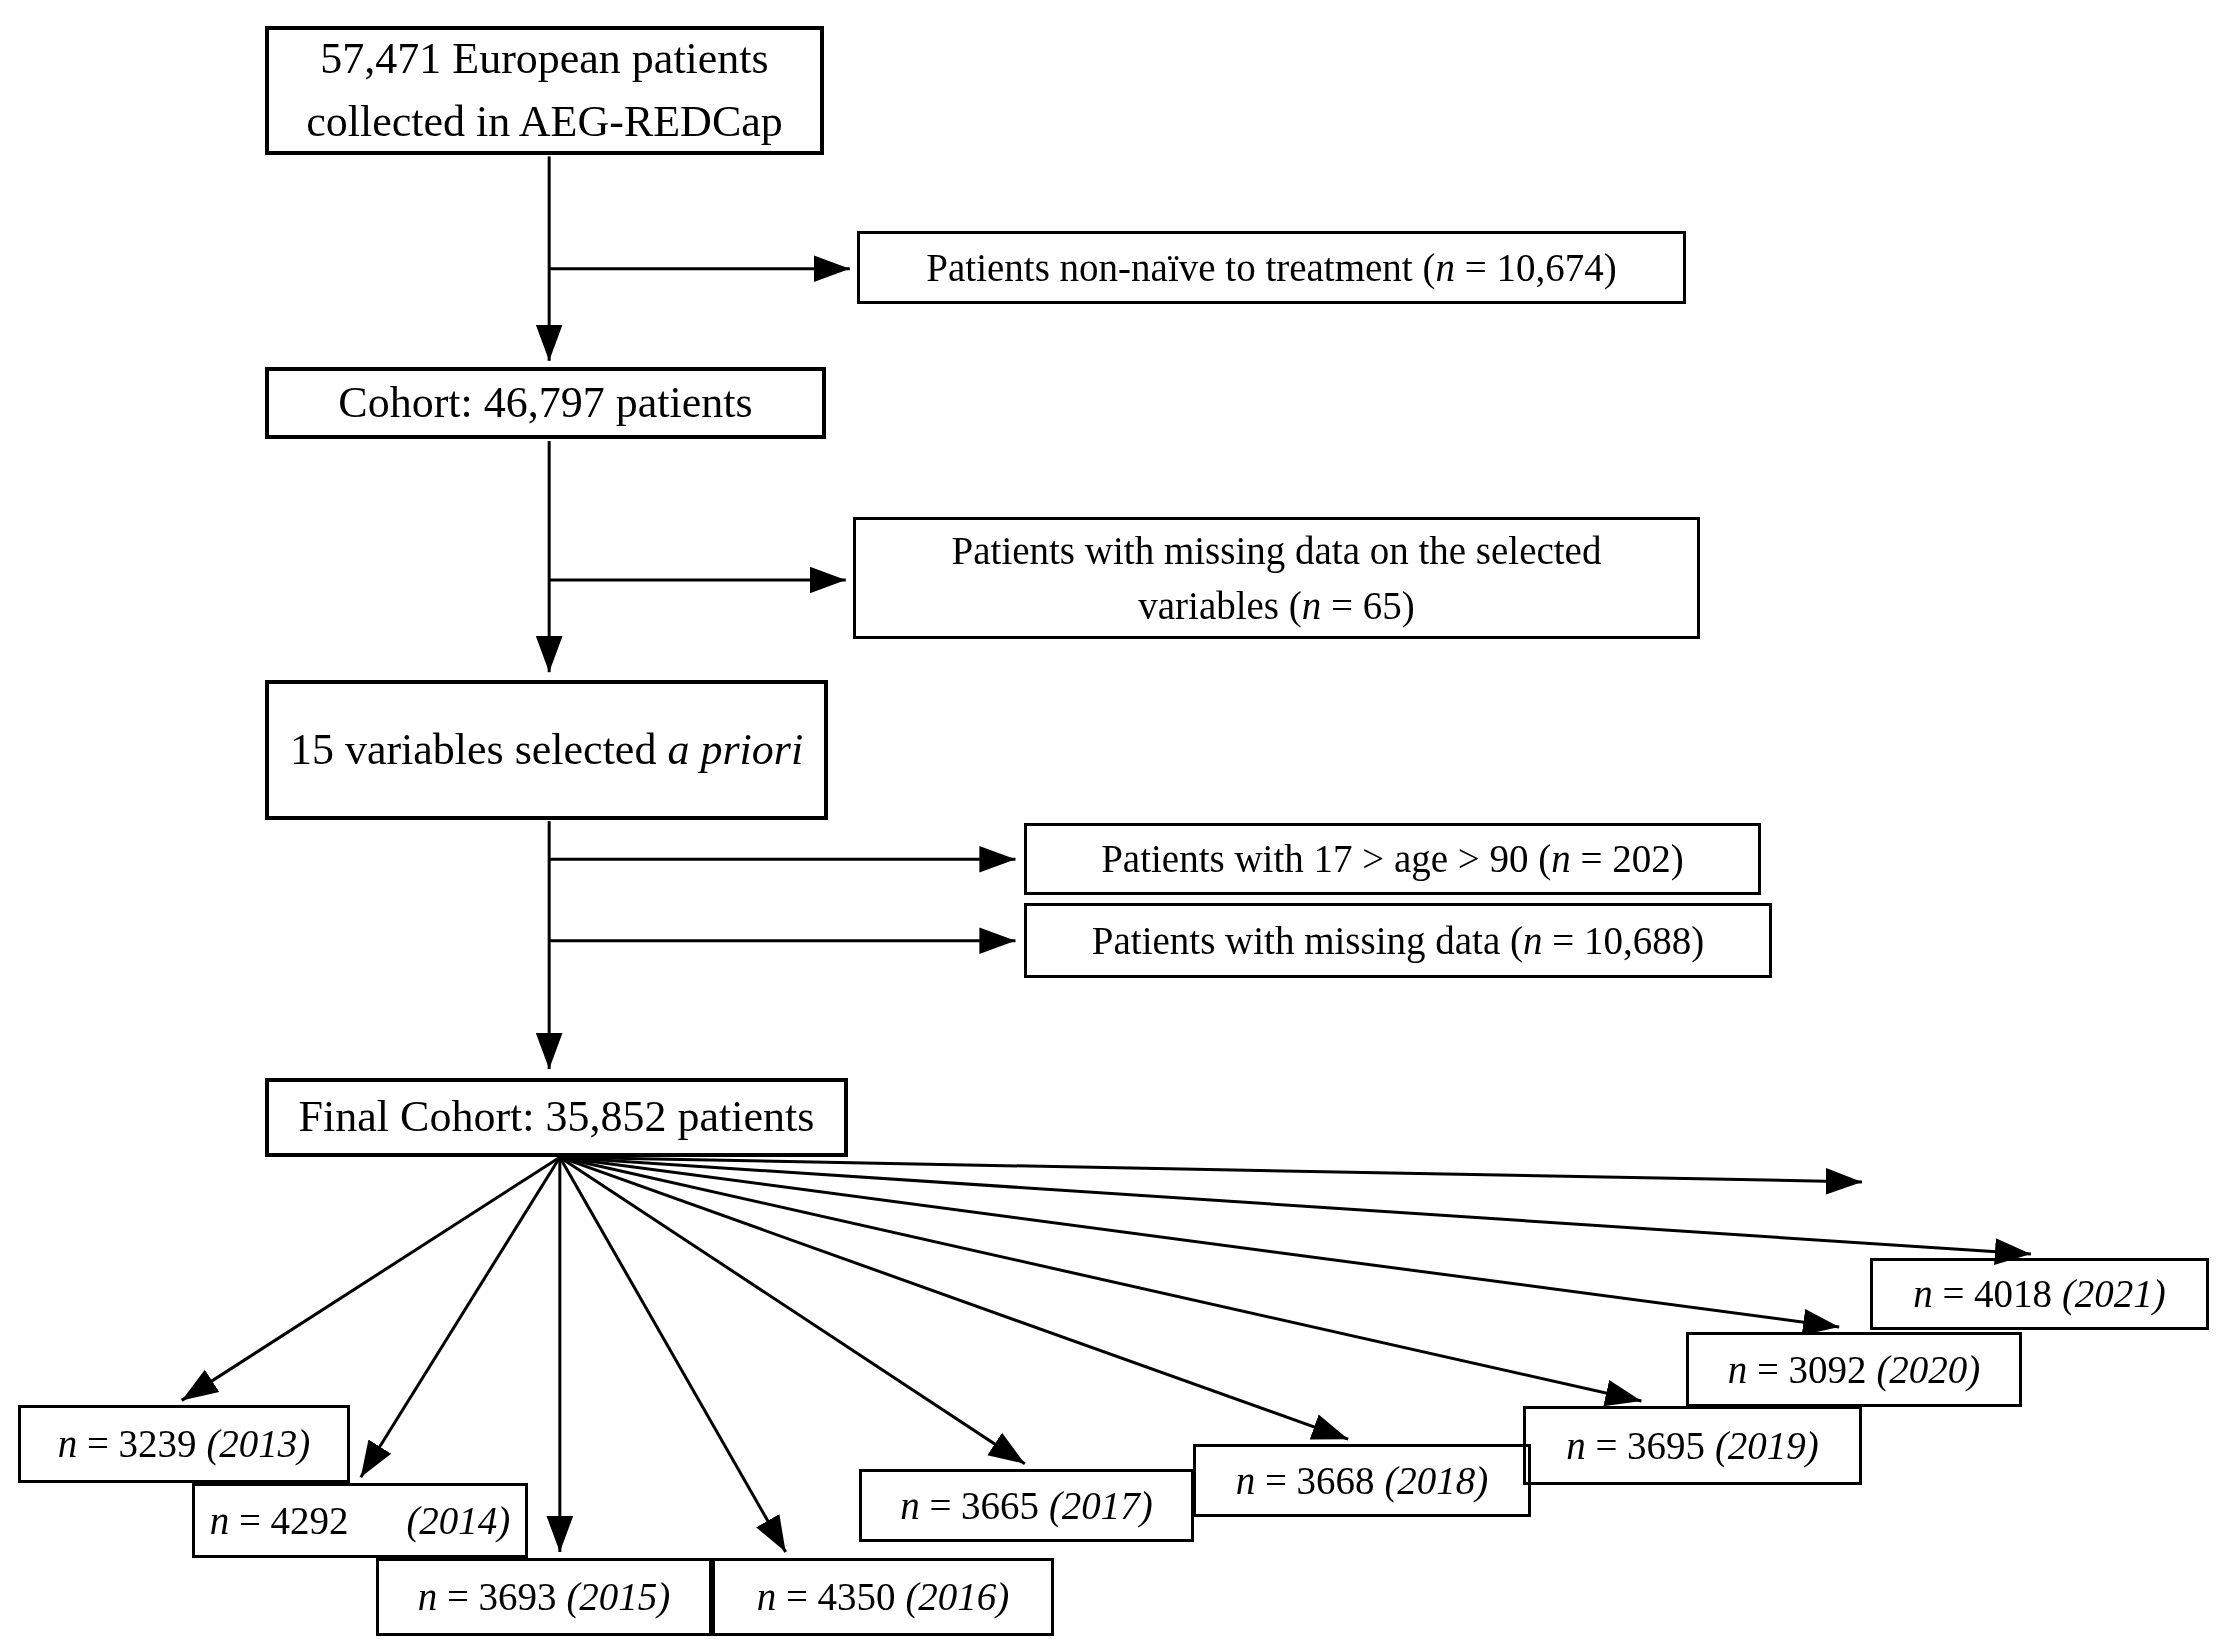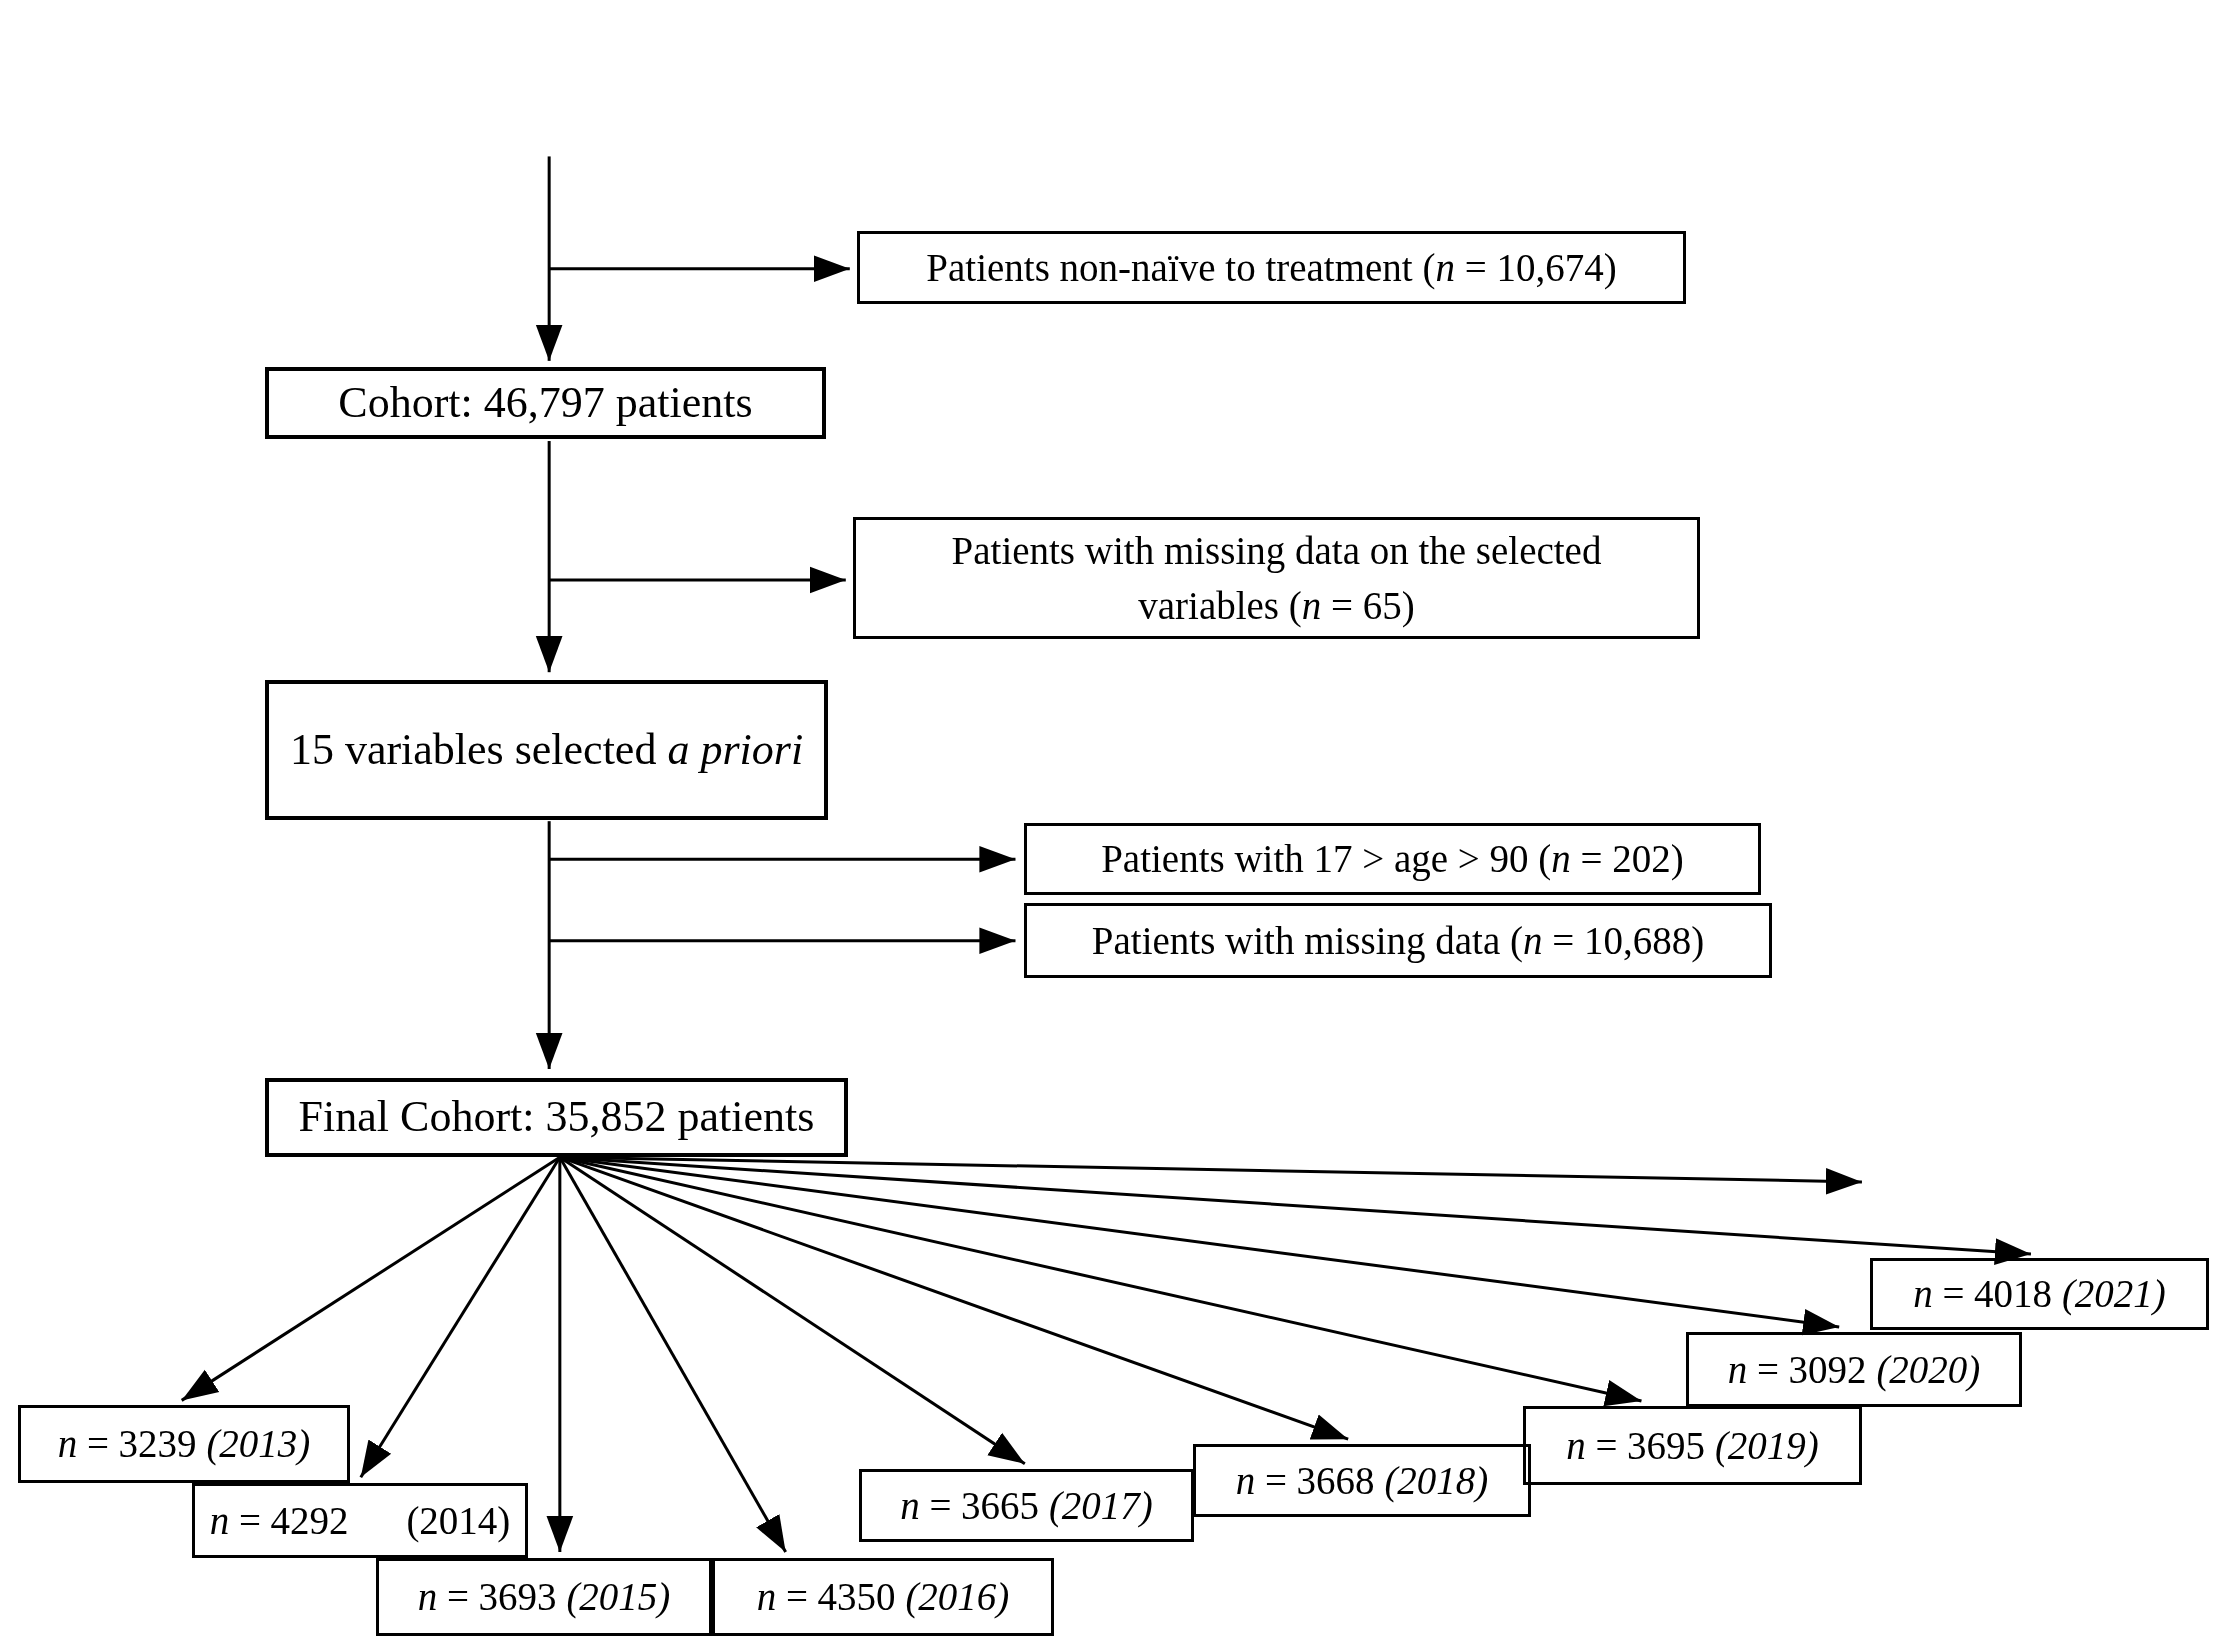--- a/index.html
+++ b/index.html
@@ -52,20 +52,24 @@
       <line x1="838" y1="1732" x2="1176" y2="2323" marker-end="url(#ah)"></line>
       <line x1="838" y1="1732" x2="1534" y2="2191" marker-end="url(#ah)"></line>
       <line x1="838" y1="1732" x2="2018" y2="2154" marker-end="url(#ah)"></line>
       <line x1="838" y1="1732" x2="2457" y2="2097" marker-end="url(#ah)"></line>
       <line x1="838" y1="1732" x2="2753" y2="1986" marker-end="url(#ah)"></line>
       <line x1="838" y1="1732" x2="3040" y2="1877" marker-end="url(#ah)"></line>
       <line x1="838" y1="1732" x2="2787" y2="1769" marker-end="url(#ah)"></line>
     </g>
   </svg>
 
+  <div class="box box-main" style="left:265px;top:26px;width:559px;height:129px;">
+      <div class="tline"><span>57,471 European patients</span></div>
+      <div class="tline"><span>collected in AEG-REDCap</span></div>
+    </div>
 
   <div class="box" style="left:857px;top:231px;width:829px;height:73px;">
       <div class="tline"><span>Patients non-naïve to treatment (</span><span style="font-style: italic;">n</span><span> = 10,674)</span></div>
     </div>
 
   <div class="box box-main" style="left:265px;top:367px;width:561px;height:72px;">
       <div class="tline"><span>Cohort: 46,797 patients</span></div>
     </div>
 
   <div class="box" style="left:853px;top:517px;width:847px;height:122px;">
@@ -87,21 +91,21 @@
 
   <div class="box box-main" style="left:265px;top:1078px;width:583px;height:79px;">
       <div class="tline"><span>Final Cohort: 35,852 patients</span></div>
     </div>
 
   <div class="box" style="left:18px;top:1405px;width:332px;height:78px;">
       <div class="tline"><span style="font-style: italic;">n</span><span> = 3239 </span><span style="font-style: italic;">(2013)</span></div>
     </div>
 
   <div class="box" style="left:192px;top:1483px;width:336px;height:75px;">
-      <div class="tline"><span style="font-style: italic;">n</span><span> = 4292 </span><span style=" margin-left: 48px;">(2014)</span></div>
+      <div class="tline"><span style="font-style: italic;">n</span><span> = 4292 </span><span style="font-style: italic; margin-left: 48px;">(2014)</span></div>
     </div>
 
   <div class="box" style="left:376px;top:1558px;width:336px;height:78px;align-items:center;">
       <div class="tline"><span style="font-style: italic;">n</span><span> = 3693 </span><span style="font-style: italic;">(2015)</span></div>
     </div>
 
   <div class="box" style="left:712px;top:1558px;width:342px;height:78px;">
       <div class="tline"><span style="font-style: italic;">n</span><span> = 4350 </span><span style="font-style: italic;">(2016)</span></div>
     </div>
 

